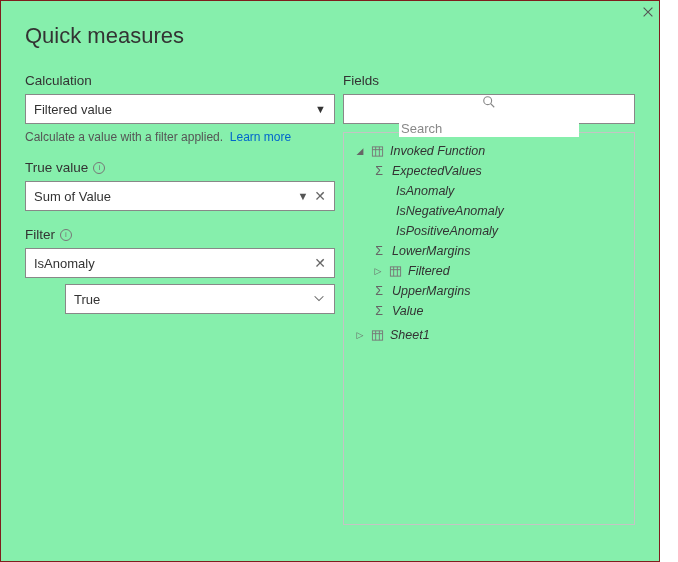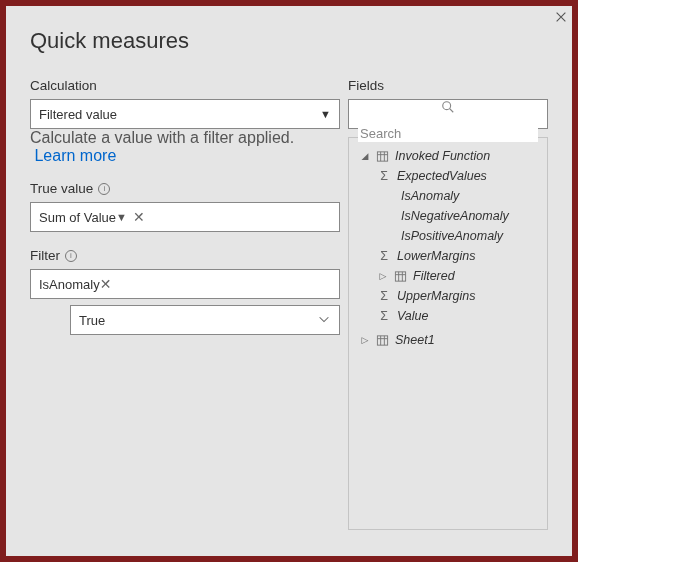--- a/index.html
+++ b/index.html
@@ -6,24 +6,24 @@
   html, body { margin:0; padding:0; }
   body {
     font-family: "Segoe UI", Arial, sans-serif;
     background: #fff;
     width: 678px;
     height: 562px;
     overflow: hidden;
   }
   .window {
     position: relative;
-    width: 578px;
+    width: 660px;
     height: 562px;
-    border: 6px solid #7f1d1d;
-    background: #e5e5e5;
+    border: 1px solid #7f1d1d;
+    background: #86efac;
   }
   .close-btn {
     position:absolute;
     top:2px; right:2px;
     width:18px; height:18px;
     display:flex;align-items:center;justify-content:center;
     cursor:pointer;
     color:#555;
   }
   .title {
@@ -67,25 +67,27 @@
     color:#333;
     background:#fff;
     position:relative;
   }
   .dropdown .caret {
     margin-left:auto;
     font-size:11px;
     color:#333;
   }
   .help-text {
-    font-size:16px;
+    font-size:12px;
     color:#555;
+    margin-top:6px;
   }
   .help-text .link { color:#0066cc; cursor:pointer; }
   .fieldbox {
+    justify-content:space-between;
   }
   .fieldbox .right-icons {
     display:flex;
     gap:6px;
     align-items:center;
     color:#555;
     font-size:11px;
   }
   .clear-x {
     font-size:14px; color:#666; cursor:pointer;

